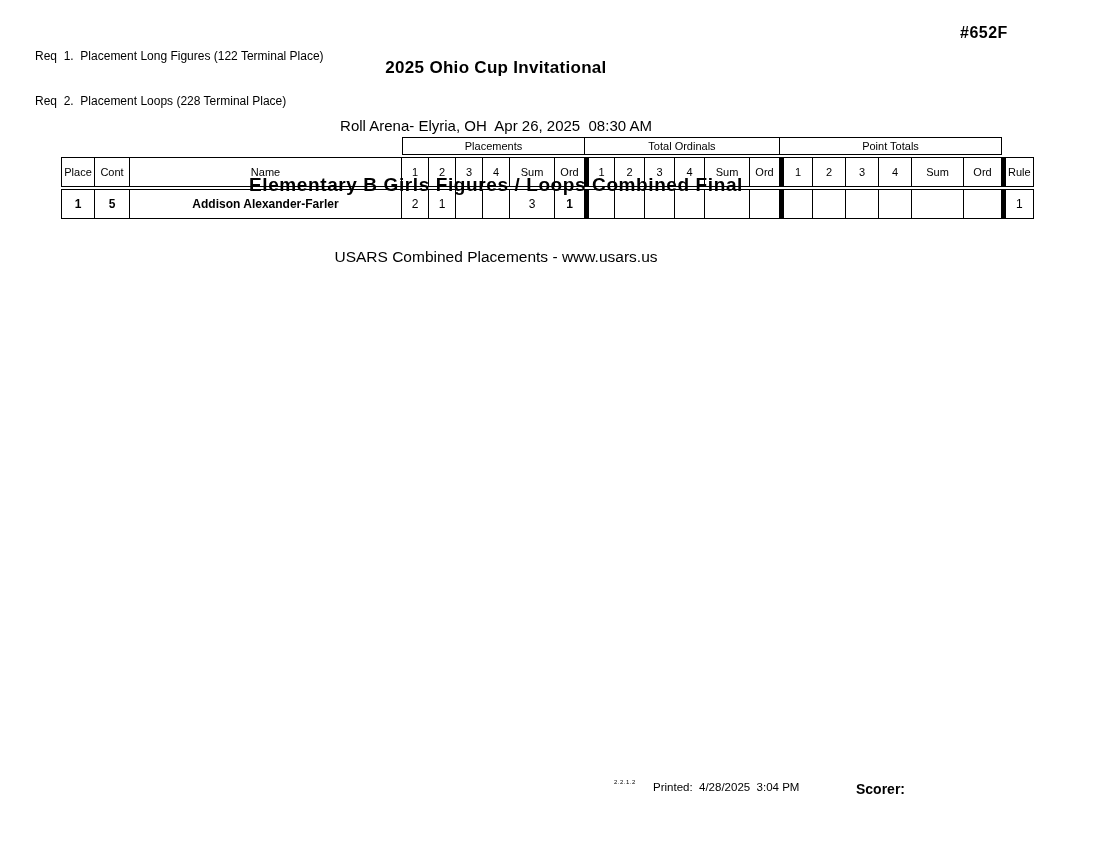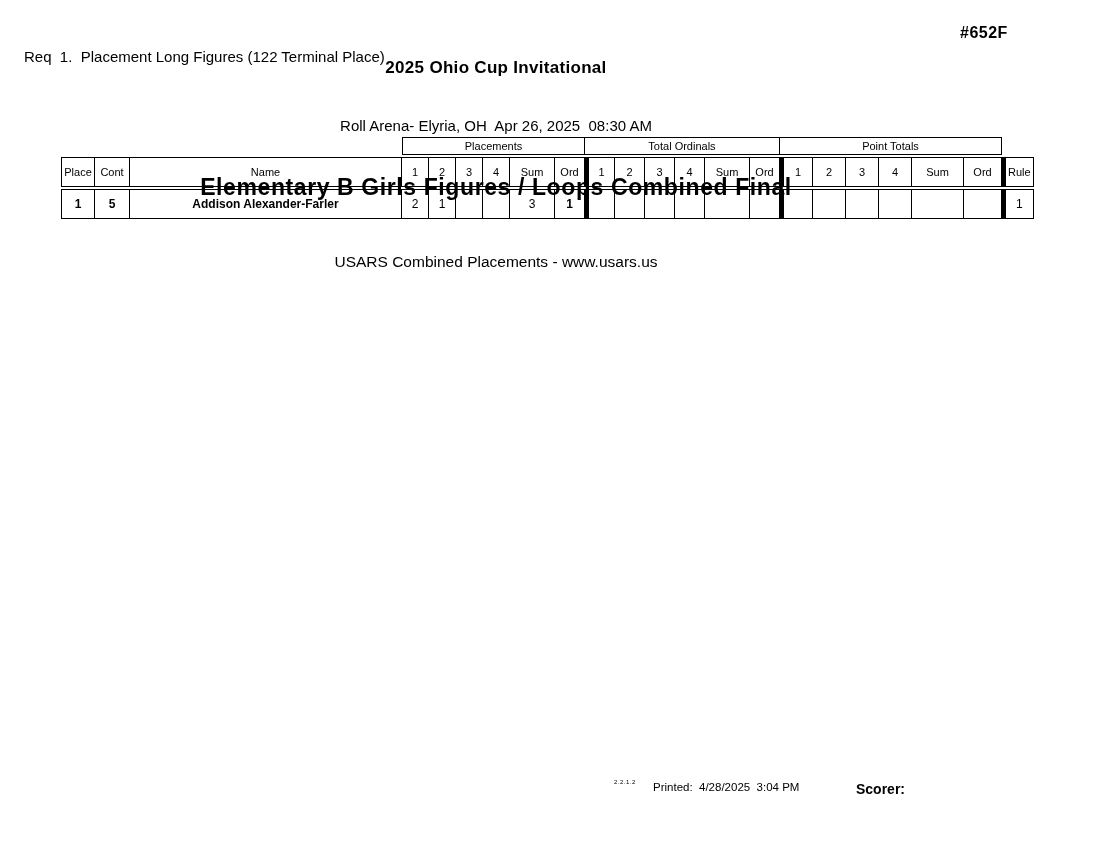--- a/index.html
+++ b/index.html
@@ -8,32 +8,32 @@
     width: 1100px; height: 850px;
     font-family: "Liberation Sans", sans-serif;
     color: #000;
     position: relative;
     overflow: hidden;
   }
   .page { position: absolute; inset: 0; background: #fff; }
 
   
   .req-block {
-    position: absolute; left: 24px; top: 19px;
-    font-size: 15px; line-height: 15px; white-space: pre;
+    position: absolute; left: 35px; top: 19px;
+    font-size: 12px; line-height: 15px; white-space: pre;
   }
 
   
   .title-block {
     position: absolute; left: 0; top: 22px; width: 992px;
     text-align: center; white-space: pre;
   }
   .t1 { font-size: 17px; font-weight: bold; letter-spacing: 0.3px; }
   .t2 { font-size: 15px; margin-top: 3px; }
-  .t3 { font-size: 23px; font-weight: bold; margin-top: 4px; letter-spacing: 0.6px; }
+  .t3 { font-size: 19px; font-weight: bold; margin-top: 4px; letter-spacing: 0.6px; }
   .t4 { font-size: 15.5px; margin-top: 16px; }
 
   .event-num {
     position: absolute; left: 960px; top: 24px;
     font-size: 16px; font-weight: bold; letter-spacing: 0.5px;
   }
 
   
   table.results {
     position: absolute; left: 25px; top: 135px;
@@ -71,20 +71,21 @@
     font-weight: bold;
   }
 </style>
 </head>
 <body>
 
 <div class="page">
 
   <div class="req-block">
     <div>Req  1.  Placement Long Figures (122 Terminal Place)</div>
+    <div>Req  2.  Placement Loops (228 Terminal Place)</div>
   </div>
 
   <div class="title-block">
     <div class="t1">2025 Ohio Cup Invitational</div>
     <div class="t2">Roll Arena- Elyria, OH  Apr 26, 2025  08:30 AM</div>
     <div class="t3">Elementary B Girls Figures / Loops Combined Final</div>
     <div class="t4">USARS Combined Placements - www.usars.us</div>
   </div>
 
   <div class="event-num">#652F</div>

